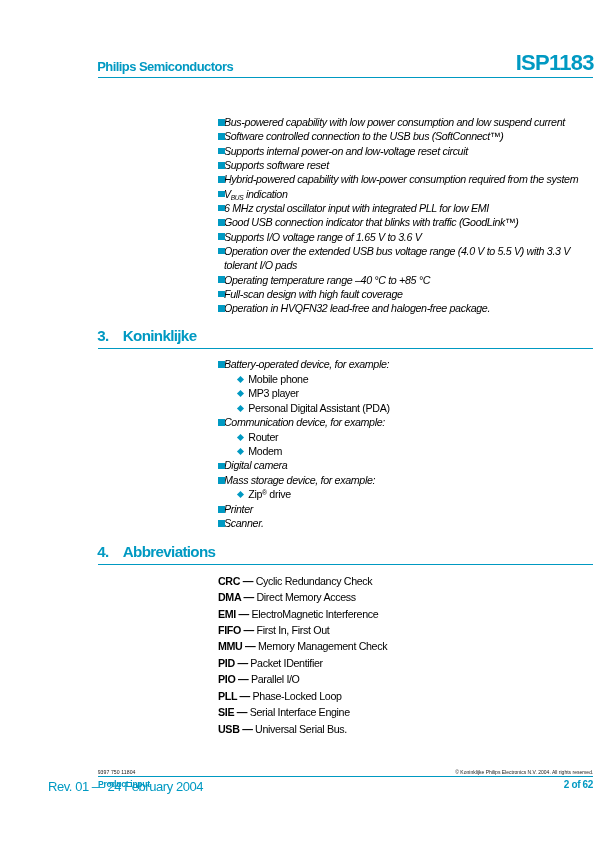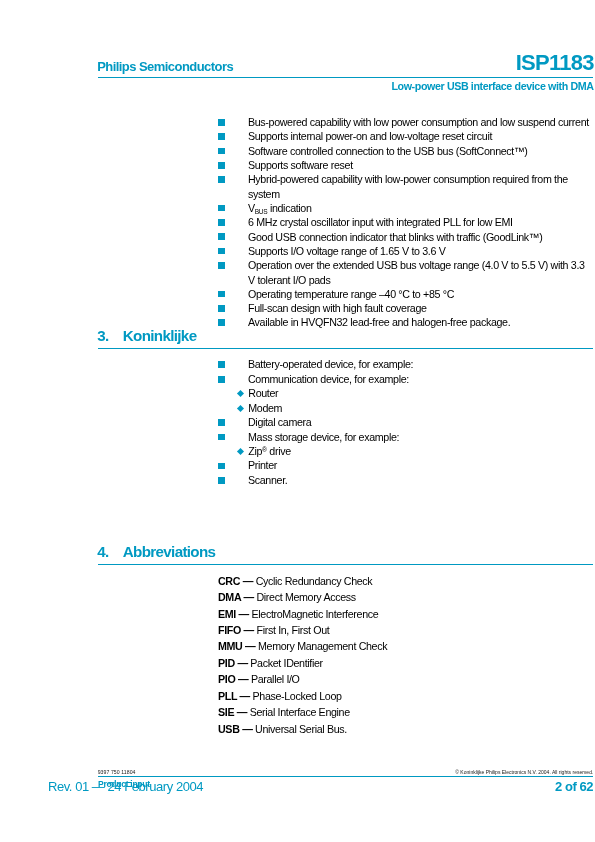--- a/index.html
+++ b/index.html
@@ -20,21 +20,21 @@
 
   
   .sec{position:absolute;left:50px;width:495px;}
   .sec-num{position:absolute;left:-0.8px;top:0;font-size:15.2px;letter-spacing:-0.0443em;font-weight:bold;color:#0099c2;}
   .sec-title{position:absolute;left:24.8px;top:0;font-size:15.2px;letter-spacing:-0.0443em;font-weight:bold;color:#0099c2;}
   .sec-rule{position:absolute;left:0;top:20.8px;width:495px;height:1.25px;background:#0099c2;}
 
   
   .blk{position:absolute;left:170px;width:375px;}
   ul.l1{list-style:none;margin:0;padding:0;}
-  ul.l1>li{position:relative;padding-left:30px;font-size:10.7px;letter-spacing:-0.0329em;line-height:14.31px;color:#000;}
+  ul.l1>li{position:relative;padding-left:6px;font-size:10.7px;letter-spacing:-0.0329em;line-height:14.31px;color:#000;font-style:italic;}
   #applications ul.l1>li{line-height:14.45px;}
   #applications ul.l2>li{line-height:14.45px;}
   #applications ul.l1>li::before{top:4.2px;}
   #applications ul.l2>li::before{top:5.0px;}
   ul.l1>li::before{content:"";position:absolute;left:0;top:3.9px;width:6.6px;height:6.6px;background:#0099c2;}
   ul.l2{list-style:none;margin:0;padding:0 0 0 20.0px;}
   ul.l2>li{position:relative;padding-left:10.3px;font-size:10.7px;letter-spacing:-0.0329em;line-height:14.31px;color:#000;}
   ul.l2>li::before{content:"";position:absolute;left:0.48px;top:4.35px;width:5.0px;height:5.0px;background:#0099c2;transform:rotate(45deg);}
   sub{font-size:6.6px;vertical-align:baseline;position:relative;top:2.05px;line-height:0;}
   sup{font-size:6.8px;vertical-align:baseline;position:relative;top:-3.0px;line-height:0;}
@@ -43,58 +43,62 @@
   .abbr{position:absolute;left:170px;}
   .abbr-row{font-size:10.7px;letter-spacing:-0.0329em;line-height:16.45px;color:#000;}
   .abbr-row b{font-weight:bold;}
 
   
   .ft-rule{position:absolute;left:50px;top:775.5px;width:495px;height:1.25px;background:#0099c2;}
   .ft-docnum{position:absolute;left:49.7px;top:768.6px;font-size:5.15px;letter-spacing:0.015em;color:#1a1a1a;}
   .ft-copy{position:absolute;right:49.7px;top:768.6px;font-size:5.0px;letter-spacing:0;color:#1a1a1a;}
   .ft-left{position:absolute;left:50px;top:779.1px;font-size:8.55px;letter-spacing:-0.0345em;font-weight:bold;color:#0099c2;}
   .ft-center{position:absolute;left:0;right:0;top:779.1px;text-align:left;font-size:13px;letter-spacing:-0.0345em;font-weight:normal;color:#0099c2;}
-  .ft-right{position:absolute;right:50px;top:779.1px;font-size:13px;letter-spacing:-0.0345em;font-weight:bold;color:#0099c2;}
+  .ft-right{position:absolute;right:50px;top:779.1px;font-size:10px;letter-spacing:-0.0345em;font-weight:bold;color:#0099c2;}
 </style>
 </head>
 <body>
 
 <div class="page">
 
   <div class="hdr-left">Philips Semiconductors</div>
   <div class="hdr-right">ISP1183</div>
   <div class="hdr-rule"></div>
-  <div class="hdr-sub">Low-power USB interface device with DMA</div>
 
   <div class="blk" id="features" style="top: 115.1px;">
       <ul class="l1">
         <li><span>Bus-powered capability with low power consumption and low suspend current</span></li>
+        <li><span>Software controlled connection to the USB bus (SoftConnect™)</span></li>
         <li><span>Supports internal power-on and low-voltage reset circuit</span></li>
-        <li><span>Software controlled connection to the USB bus (SoftConnect™)</span></li>
         <li><span>Supports software reset</span></li>
         <li><span>Hybrid-powered capability with low-power consumption required from the system</span></li>
         <li><span>V</span><sub>BUS</sub><span> indication</span></li>
         <li><span>6 MHz crystal oscillator input with integrated PLL for low EMI</span></li>
         <li><span>Good USB connection indicator that blinks with traffic (GoodLink™)</span></li>
         <li><span>Supports I/O voltage range of 1.65 V to 3.6 V</span></li>
         <li><span>Operation over the extended USB bus voltage range (4.0 V to 5.5 V) with 3.3 V tolerant I/O pads</span></li>
         <li><span>Operating temperature range –40 °C to +85 °C</span></li>
         <li><span>Full-scan design with high fault coverage</span></li>
-        <li><span>Available in HVQFN32 lead-free and halogen-free package.</span></li>
+        <li><span>Operation in HVQFN32 lead-free and halogen-free package.</span></li>
       </ul>
     </div>
 
   <div class="sec" id="sec-applications" style="top: 327.2px;">
     <div class="sec-num">3.</div>
     <div class="sec-title">Koninklijke</div>
     <div class="sec-rule"></div>
   </div>
   <div class="blk" id="applications" style="top: 357.3px;">
       <ul class="l1">
         <li><span>Battery-operated device, for example:</span></li>
+      </ul>
+      <ul class="l2">
+        <li><span>Mobile phone</span></li>
+        <li><span>MP3 player</span></li>
+        <li><span>Personal Digital Assistant (PDA)</span></li>
       </ul>
       <ul class="l1">
         <li><span>Communication device, for example:</span></li>
       </ul>
       <ul class="l2">
         <li><span>Router</span></li>
         <li><span>Modem</span></li>
       </ul>
       <ul class="l1">
         <li><span>Digital camera</span></li>

